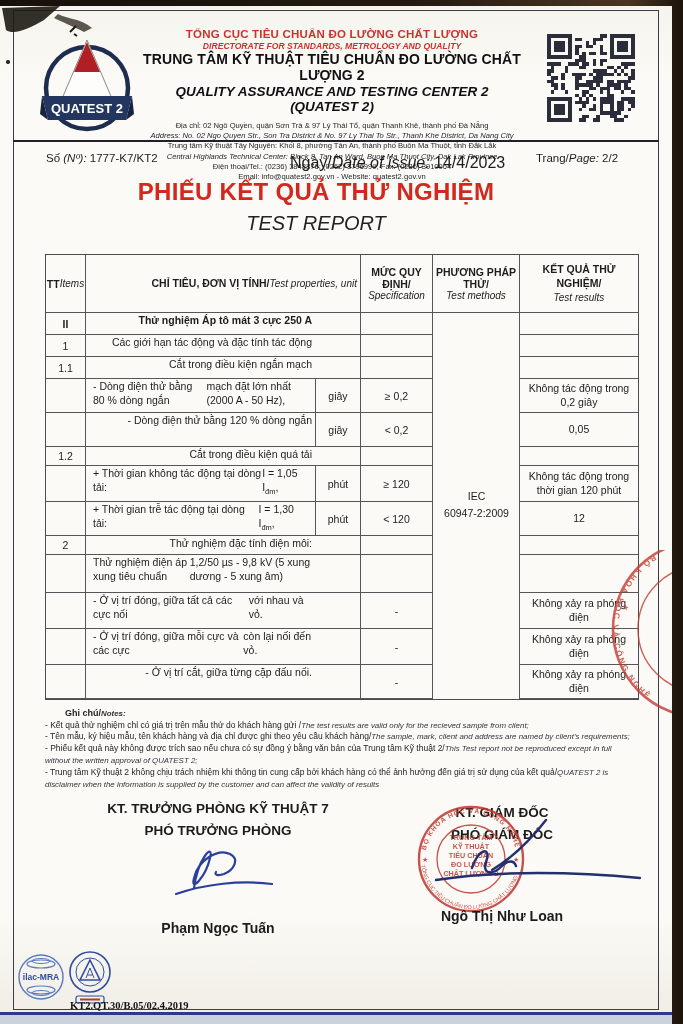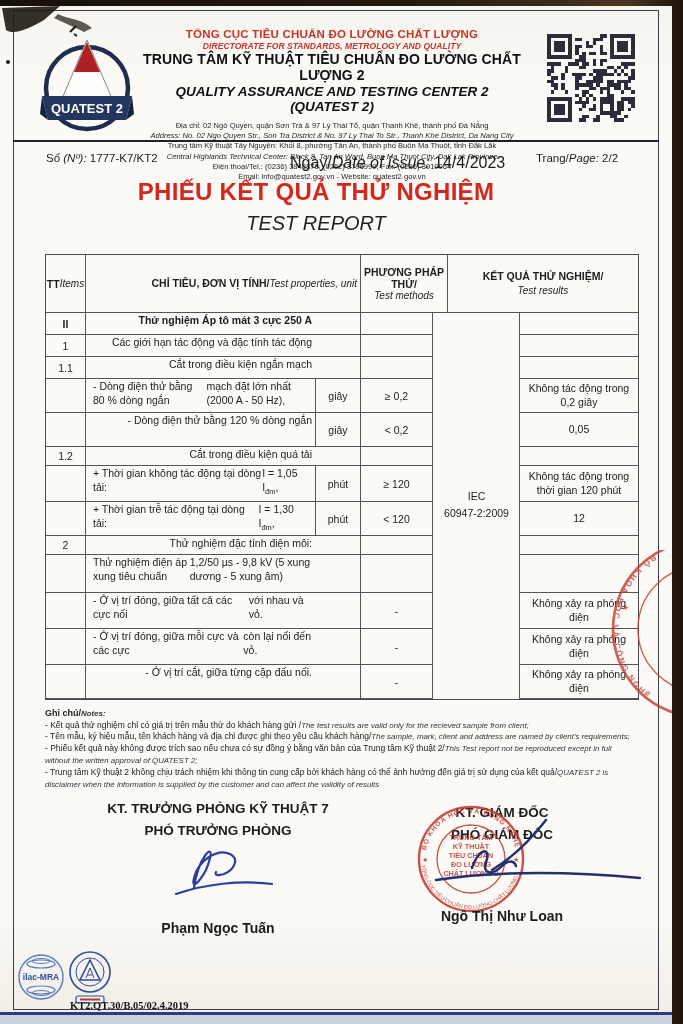--- a/index.html
+++ b/index.html
@@ -71,21 +71,21 @@
   .thead .en{ font-style:italic; font-size:10px;}
   .bold .c2{ font-weight:bold; }
   sub{ font-size:7.5px; }
   .method-label{ position:absolute; left:432px; top:306px; width:89px; height:386px;
     display:flex; flex-direction:column; align-items:center; justify-content:center;
     font-size:10.5px; line-height:1.6; text-align:center; pointer-events:none;}
 
   
   .notes{ position:absolute; left:45px; top:701px; width:592px; font-size:8.5px;
     line-height:1.4; color:#1d1d20;}
-  .notes .lbl{ font-weight:bold; font-size:9px;}
+  .notes .lbl{ font-weight:bold; font-size:9px;margin-left:20px;}
   .notes .lbl .en{ font-style:italic;}
   .notes .en{ font-style:italic; font-size:7.9px; color:#33333a;}
 
   
   .sig-title-left{ position:absolute; left:88px; top:792px; width:260px; text-align:center;
     font-weight:bold; font-size:13.5px; line-height:1.6;}
   .sig-title-right{ position:absolute; left:392px; top:796px; width:220px; text-align:center;
     font-weight:bold; font-size:13.5px; line-height:1.6;}
   .sig-name-left{ position:absolute; left:88px; top:898px; width:260px; text-align:center;
     font-weight:bold; font-size:14px;margin-top:16px;}
@@ -375,20 +375,24 @@
 
     <div class="trow thead">
       <div class="c1" style="flex-direction:row">
         <span class="vn">TT</span>
           <span class="en">Items</span>
       </div>
       <div class="c2" style="width:274px;align-items:center">
         <span class="vn">CHỈ TIÊU, ĐƠN VỊ TÍNH/</span>
           <span class="en">Test properties, unit</span>
       </div>
+      <div class="c3" style="flex-direction:column">
+        <span class="vn" style="text-align:center">MỨC QUY ĐỊNH/</span>
+          <span class="en">Specification</span>
+      </div>
       <div class="c4">
         <span class="vn" style="text-align:center">PHƯƠNG PHÁP THỬ/</span>
           <span class="en">Test methods</span>
       </div>
       <div class="c5" style="flex-direction:column">
         <span class="vn" style="text-align:center">KẾT QUẢ THỬ NGHIỆM/</span>
           <span class="en">Test results</span>
       </div>
     </div>
 

